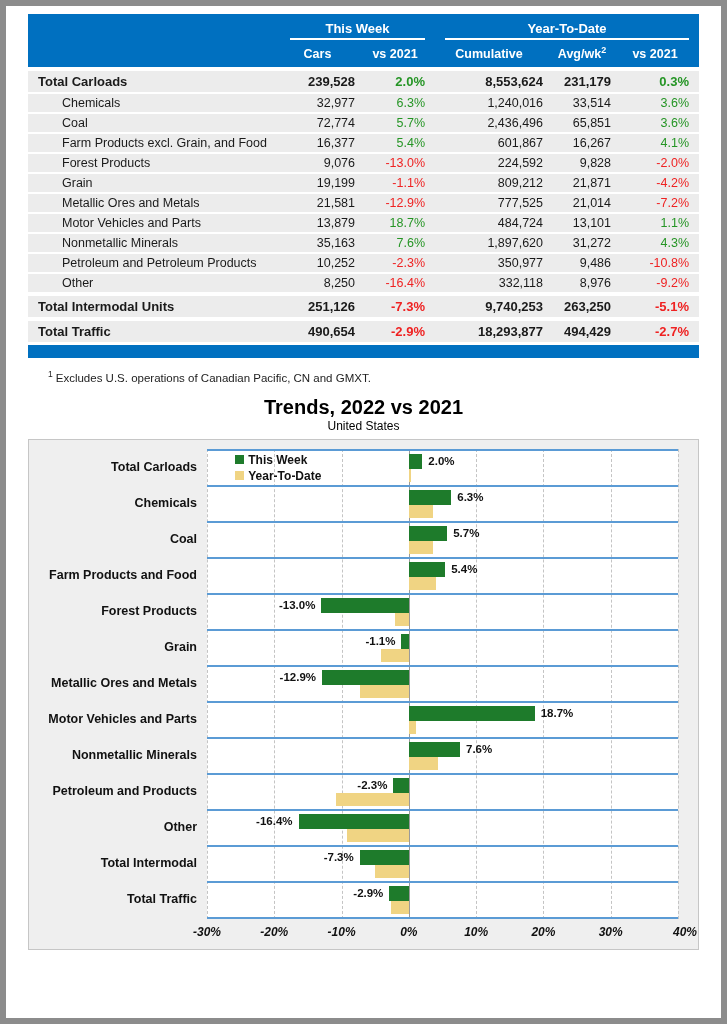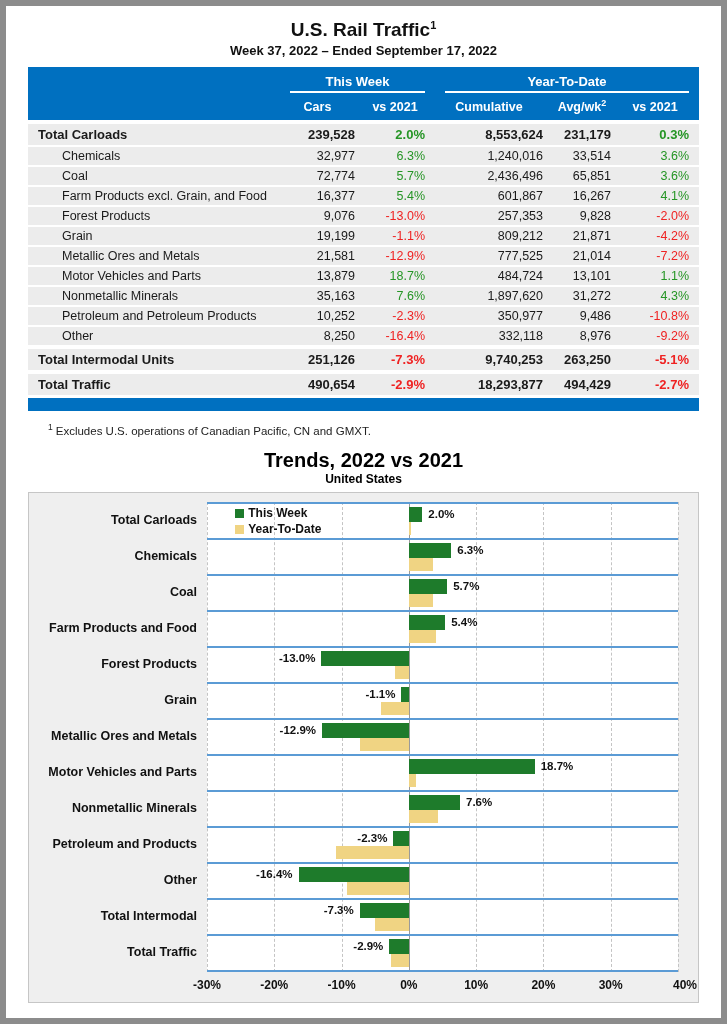--- a/index.html
+++ b/index.html
@@ -32,51 +32,47 @@
   .blue-bar { height:13px; background:#0070c0; margin-top:3px; }
 
   
   .footnotes { margin-top:7px; padding-left:20px; }
   .fn { font-size:11.5px; color:#222; line-height:19px; }
   .fn sup { font-size:8.5px; vertical-align:super; margin-right:3px; }
 
   
   .chart-titleblock { text-align:center; margin-top:9px; }
   .chart-title { font-size:20px; font-weight:bold; line-height:21px; }
-  .chart-subtitle { font-size:12px; font-weight:bold; line-height:16px; }
+  .chart-subtitle { font-size:12px; font-weight:normal; line-height:16px; }
   .panel { margin-top:5px; background:#efefef; border:1px solid #c6c6c6; padding:9px 20px 4px 2px; }
   .chart-body { display:flex; }
   .cat-labels { width:176px; }
   .cat-label { height:36px; display:flex; align-items:center; justify-content:flex-end; padding-right:10px; font-size:12.5px; font-weight:bold; color:#111; text-align:right; }
   .plot { flex:1; position:relative; background:#ffffff; }
   .grid-v { position:absolute; top:0; bottom:0; width:0; border-left:1px dashed #c4c4c4; z-index:1; }
   .grid-zero { position:absolute; top:0; bottom:0; width:0; border-left:1px solid #9a9a9a; z-index:1; }
   .band { position:relative; height:36px; border-top:2px solid #5b9bd5; z-index:2; }
   .band:last-child { border-bottom:2px solid #5b9bd5; height:38px; }
   .bar-week { position:absolute; top:3px; height:15px; }
   .bar-ytd { position:absolute; top:18px; height:13px; }
   .bar-label { position:absolute; top:3px; height:15px; line-height:15px; font-size:11.5px; font-weight:bold; color:#111; white-space:nowrap; z-index:3; }
   .legend { position:absolute; top:3px; left:6%; z-index:4; }
   .legend-row { display:flex; align-items:center; height:16px; }
   .legend-swatch { width:9px; height:9px; margin-right:4px; }
   .legend-label { font-size:12px; font-weight:bold; color:#111; }
   .axis-row { display:flex; height:26px; }
   .axis-spacer { width:176px; }
-  .axis { flex:1; position:relative; }
+  .axis { flex:1; position:relative;font-style:italic; }
   .tick { position:absolute; top:6px; transform:translateX(-50%); font-size:12px; font-weight:bold; color:#111; }
 </style>
 </head>
 <body>
 
 <div class="page">
 
-  <div class="titleblock">
-    <div class="main-title"><span>U.S. Rail Traffic</span><sup>1</sup></div>
-    <div class="sub-title">Week 37, 2022 – Ended September 17, 2022</div>
-  </div>
 
   <div class="content">
     <div class="rail-table">
       <div class="thead">
         <div class="grp-row">
           <div></div>
           <div class="grp">This Week</div>
           <div class="grp">Year-To-Date</div>
         </div>
         <div class="col-row">
@@ -118,21 +114,21 @@
             <div class="num">16,377</div>
             <div class="num pos">5.4%</div>
             <div class="num">601,867</div>
             <div class="num">16,267</div>
             <div class="num pos">4.1%</div>
           </div>
           <div class="trow">
             <div class="name">Forest Products</div>
             <div class="num">9,076</div>
             <div class="num neg">-13.0%</div>
-            <div class="num">257,353</div>
+            <div class="num">224,592</div>
             <div class="num">9,828</div>
             <div class="num neg">-2.0%</div>
           </div>
           <div class="trow">
             <div class="name">Grain</div>
             <div class="num">19,199</div>
             <div class="num neg">-1.1%</div>
             <div class="num">809,212</div>
             <div class="num">21,871</div>
             <div class="num neg">-4.2%</div>

